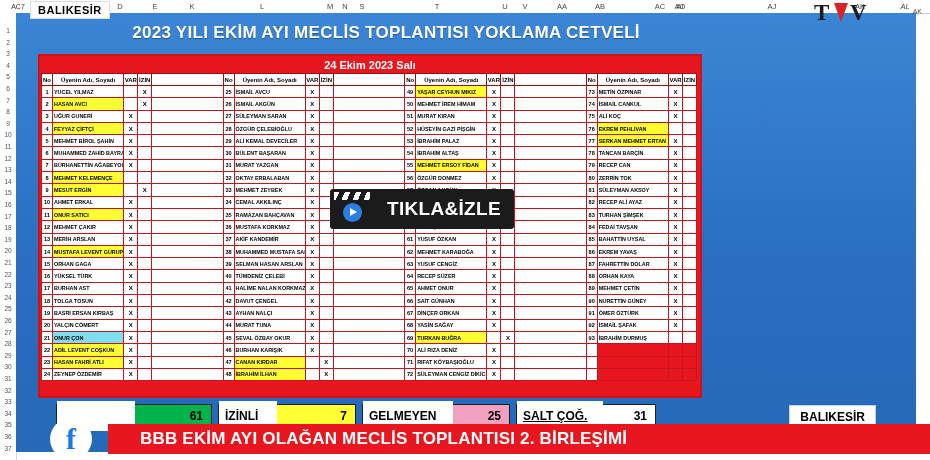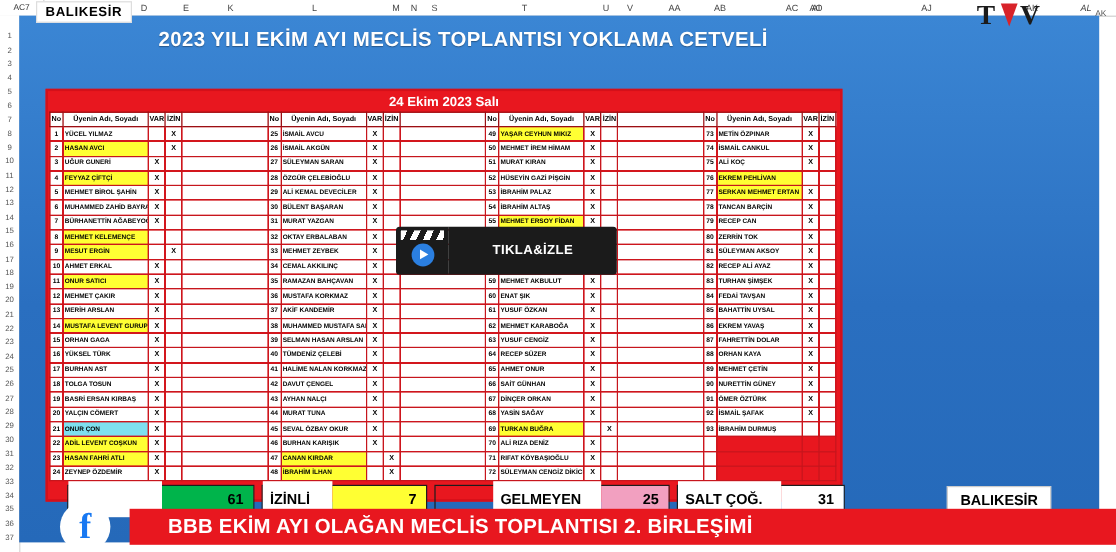--- a/index.html
+++ b/index.html
@@ -39,21 +39,21 @@
     overflow:hidden;
   }
   .title{
     position:absolute;left:60px;top:10px;width:620px;text-align:center;
     color:#ffffff;font-weight:bold;font-size:17px;letter-spacing:.3px;
     text-shadow:0 1px 1px rgba(0,0,0,.35);
   }
   
   .tablewrap{
     position:absolute;left:22px;top:41px;width:660px;height:340px;
-    background:#e8171f;border:2px solid #d4101a;margin-top:20px;
+    background:#e8171f;border:2px solid #d4101a;
   }
   .datebar{
     height:17px;background:#e8171f;color:#fff;font-weight:bold;font-size:11px;
     display:flex;align-items:center;justify-content:center;
   }
   table.roster{
     border-collapse:collapse;table-layout:fixed;width:656px;margin:0 1px;
     font-size:5.6px;
   }
   table.roster th{
@@ -78,23 +78,23 @@
     position:absolute;left:40px;top:392px;width:650px;height:22px;
     display:flex;gap:6px;align-items:center;
   }
   .sbox{height:22px;display:flex;align-items:center;border:1px solid #1d1d1d;font-weight:bold;font-size:12px;}
   .sbox .lab{padding:4px 6px;height:100%;display:flex;align-items:center;}
   .sbox .val{padding:0 8px;height:100%;display:flex;align-items:center;justify-content:flex-end;min-width:34px;}
   .s1 .lab{background:#ffffff;width:66px;}
   .s1 .val{background:#00b44b;color:#000;width:60px;}
   .s2 .lab{background:#ffffff;width:46px;}
   .s2 .val{background:#ffff33;color:#000;width:62px;}
-  .s3 .lab{background:#ffffff;width:78px;margin-left:48px;}
+  .s3 .lab{background:#ffffff;width:78px;}
   .s3 .val{background:#f2a0c0;color:#000;width:40px;}
-  .s4 .lab{background:#ffffff;width:74px;}
+  .s4 .lab{background:#ffffff;width:74px;text-decoration:underline;}
   .s4 .val{background:#ffffff;color:#000;width:36px;}
   
   .topleftlogo{
     position:absolute;left:30px;top:1px;background:#ffffff;color:#000;
     font-weight:bold;font-size:11px;padding:2px 7px;letter-spacing:.5px;
     border:1px solid #ddd;
   }
   .tvlogo{position:absolute;right:58px;top:0px;width:58px;height:26px;}
   .akbadge{position:absolute;right:8px;top:8px;font-size:7px;color:#555;}
   .tikla{
@@ -111,21 +111,21 @@
   }
   .tikla .play{
     width:19px;height:19px;border-radius:50%;background:#2b7fe0;margin-top:6px;
     display:flex;align-items:center;justify-content:center;
   }
   .tikla .play i{
     display:block;width:0;height:0;border-left:7px solid #fff;
     border-top:4.5px solid transparent;border-bottom:4.5px solid transparent;margin-left:2px;
   }
   .tikla .txt{
-    flex:1;height:40px;background:#1b1b1b;color:#fff;font-weight:bold;font-size:11px;
+    flex:1;height:40px;background:#1b1b1b;color:#fff;font-weight:bold;font-size:19px;
     display:flex;align-items:center;justify-content:center;border-radius:0 3px 3px 0;
     letter-spacing:.3px;
   }
   .lowerthird{
     position:absolute;left:108px;top:424px;width:800px;height:30px;
     background:#e8171f;color:#ffffff;font-weight:bold;font-size:17px;
     display:flex;align-items:center;padding-left:32px;letter-spacing:.2px;
   }
   .fbcircle{
     position:absolute;left:50px;top:418px;width:42px;height:42px;border-radius:50%;

